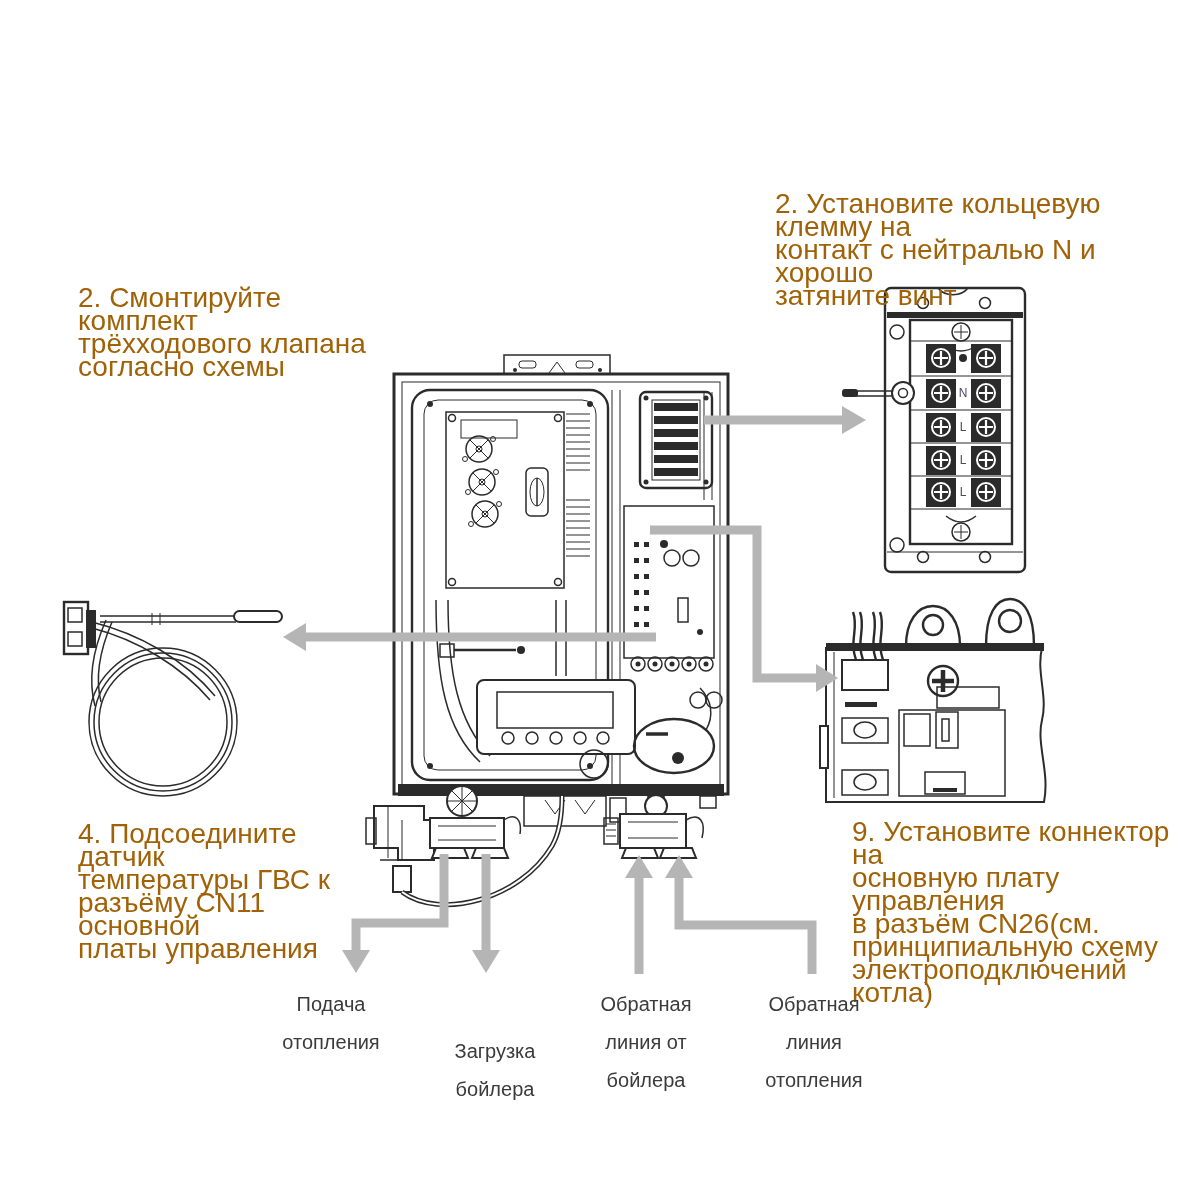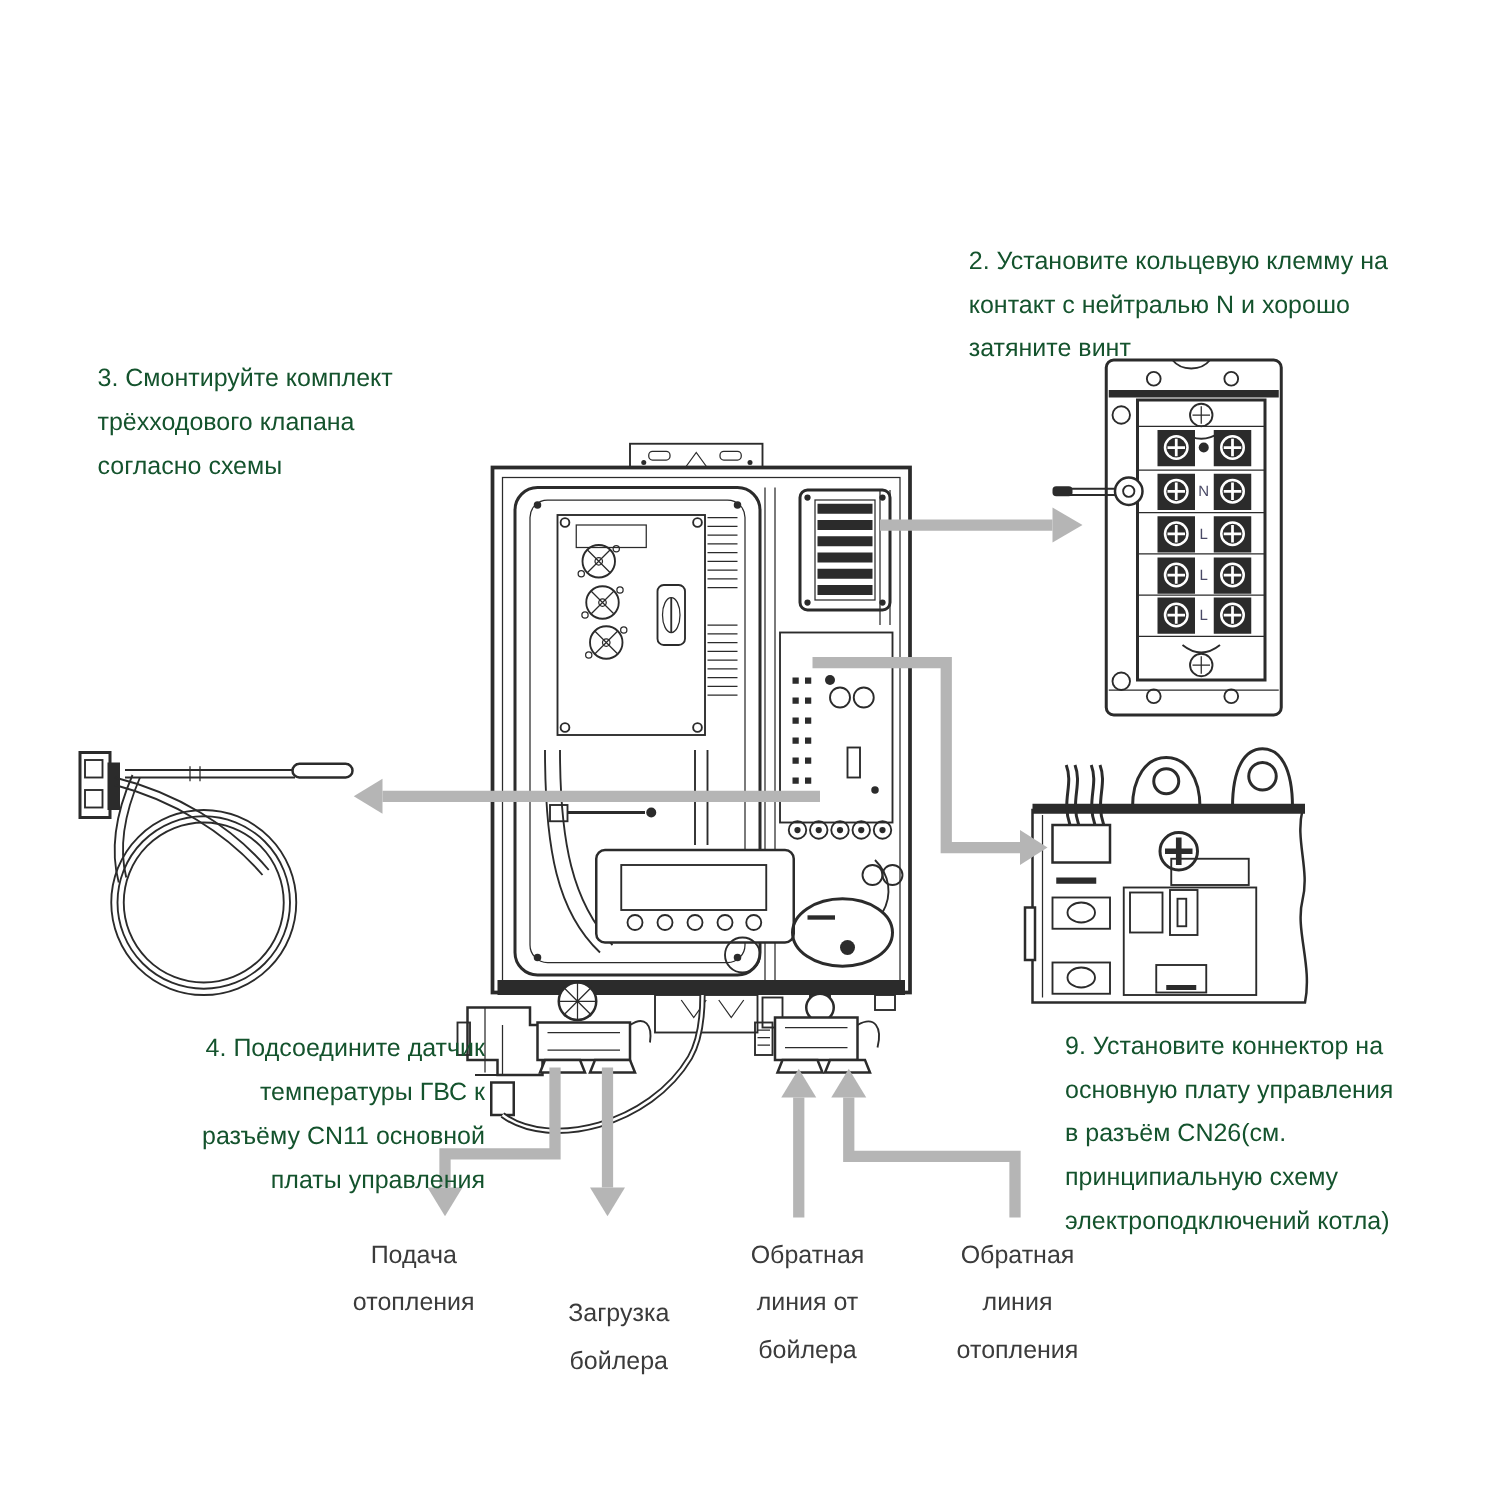--- a/index.html
+++ b/index.html
@@ -1,19 +1,19 @@
 <!DOCTYPE html>
 <html><head>
 <meta charset="utf-8">
 <style>
   html,body{margin:0;padding:0;background:#ffffff;}
   body{width:1200px;height:1200px;font-family:"Liberation Sans", sans-serif;}
   .stage{position:relative;width:1200px;height:1200px;background:#fff;overflow:hidden;}
   .stage svg{position:absolute;left:0;top:0;}
-  .txt{position:absolute;color:#14532d;font-size:20px;line-height:35px;white-space:pre-line;}
+  .txt{position:absolute;color:#a16207;font-size:28px;line-height:23px;white-space:pre-line;}
   .lbl{position:absolute;color:#3b3b3b;font-size:20px;line-height:38px;white-space:pre-line;text-align:center;transform:translateX(-50%);}
   
   .ln{stroke:#2b2b2b;stroke-width:1.5;fill:none;}
   .lt{stroke:#2b2b2b;stroke-width:1;fill:none;}
   .ln2{stroke:#2b2b2b;stroke-width:2.4;fill:none;}
   .lnw{stroke:#2b2b2b;stroke-width:2;fill:#ffffff;}
   .dk{fill:#2b2b2b;stroke:none;}
   .wt{stroke:#ffffff;fill:none;}
   .gray{stroke:#b5b5b5;stroke-width:9;fill:none;stroke-linejoin:miter;}
   .grayfill{fill:#b5b5b5;stroke:none;}
@@ -372,32 +372,32 @@
       <path d="M639,974 V878" class="gray"></path>
       <polygon points="625,878 653,878 639,855" class="grayfill"></polygon>
     </g>
     <g>
       <path d="M812,974 V925 H679 V878" class="gray"></path>
       <polygon points="665,878 693,878 679,855" class="grayfill"></polygon>
     </g>
   </g>
 </svg>
 
-  <div class="txt" style="left:78px;top:286px;width:300px;">3. Смонтируйте комплект
+  <div class="txt" style="left:78px;top:286px;width:300px;">2. Смонтируйте комплект
 трёхходового клапана
 согласно схемы</div>
   <div class="txt" style="left:775px;top:192px;width:410px;">2. Установите кольцевую клемму на
 контакт с нейтралью N и хорошо
 затяните винт</div>
   <div class="txt" style="left:852px;top:820px;width:330px;">9. Установите коннектор на
 основную плату управления
 в разъём CN26(см.
 принципиальную схему
 электроподключений котла)</div>
-  <div class="txt" style="left:78px;top:822px;width:310px;text-align:right;">4. Подсоедините датчик
+  <div class="txt" style="left:78px;top:822px;width:310px;">4. Подсоедините датчик
 температуры ГВС к
 разъёму CN11 основной
 платы управления</div>
 
   <div class="lbl" style="left:331px;top:985px;">Подача
 отопления</div>
   <div class="lbl" style="left:495px;top:1032px;">Загрузка
 бойлера</div>
   <div class="lbl" style="left:646px;top:985px;">Обратная
 линия от

